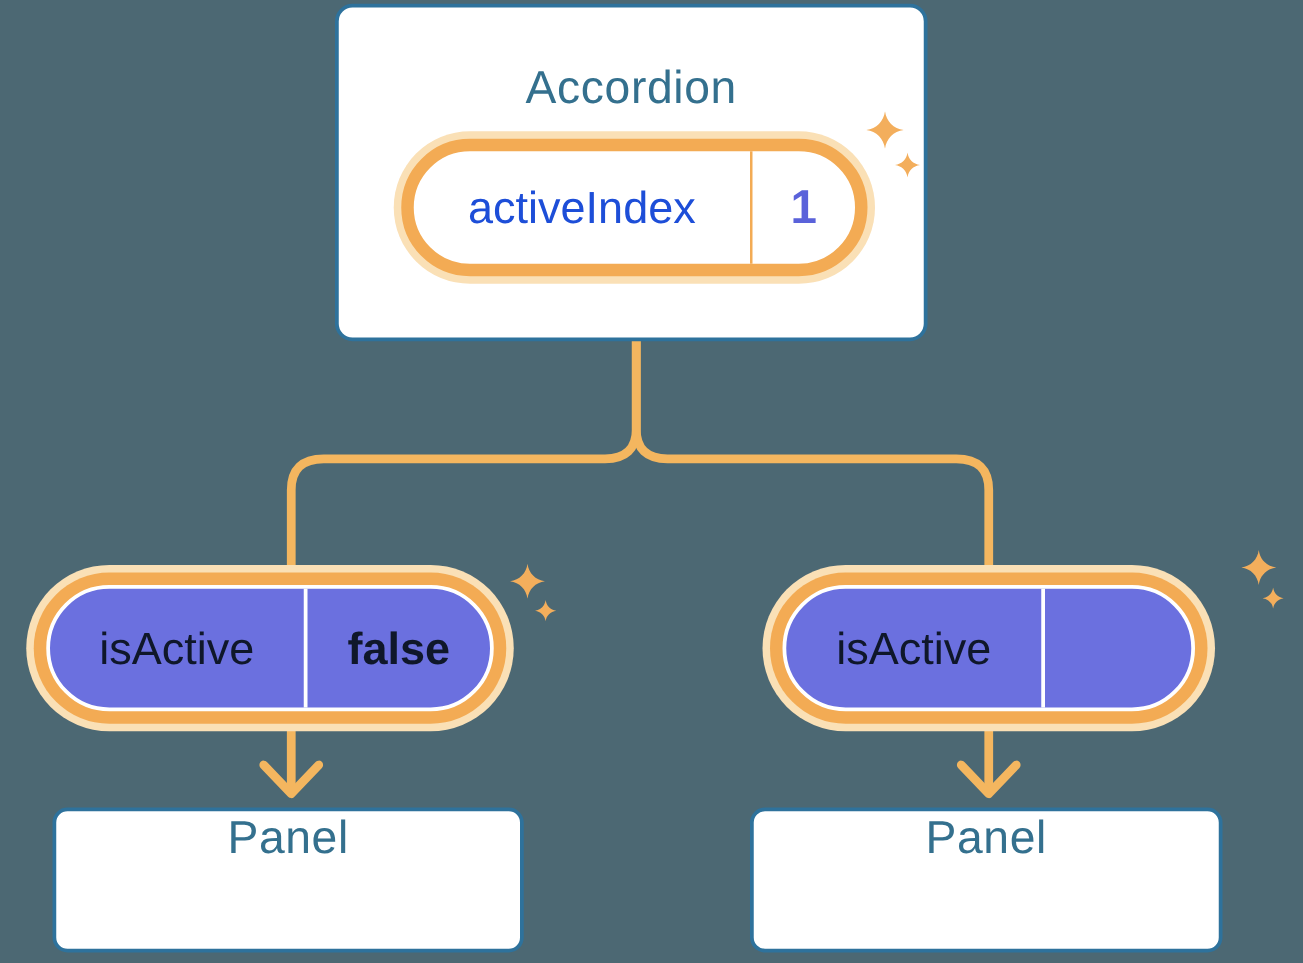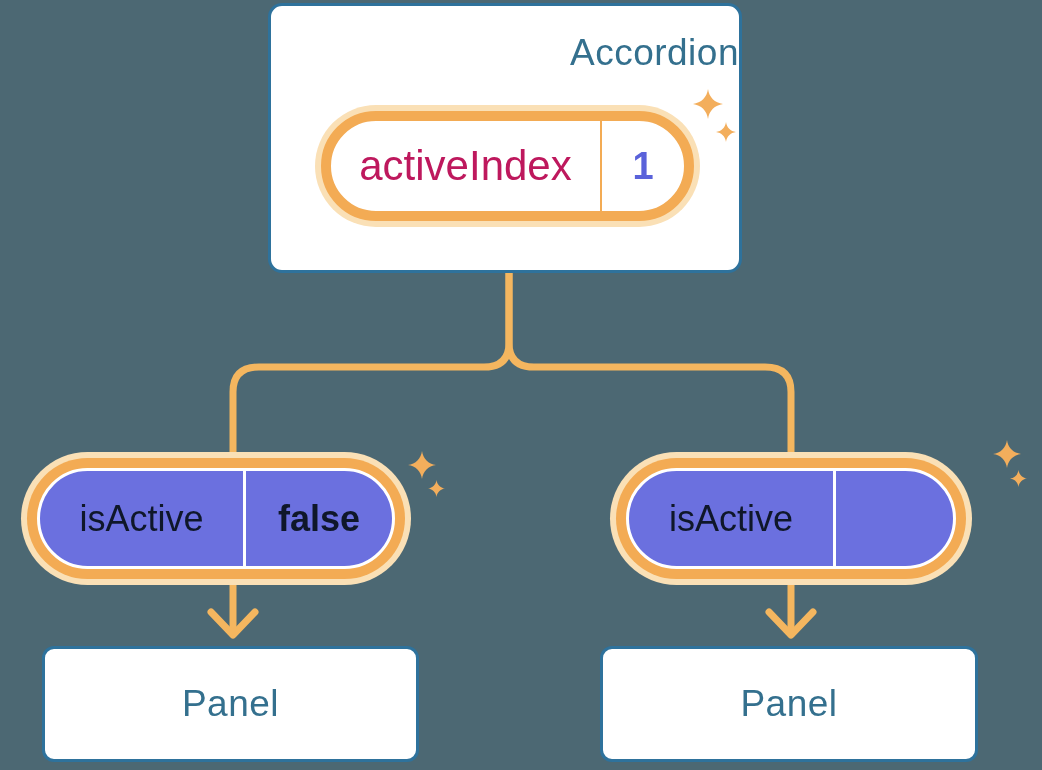--- a/index.html
+++ b/index.html
@@ -16,39 +16,39 @@
   
   .card {
     position:absolute;
     box-sizing:border-box;
     background:#ffffff;
     border:3px solid #2E729C;
     border-radius:14px;
   }
   .card-root { left:268px; top:3px; width:474px; height:270px; }
   .card-title {
-    position:absolute; left:0; right:0; top:26px;
-    text-align:right;
+    position:absolute; left:0; right:0; top:43px;
+    text-align:center;
     font-size:37px; font-weight:500; color:#34708E;
     letter-spacing:0.5px;
   }
 
   
   .pill-root {
     position:absolute; left:321px; top:111px;
     box-sizing:border-box;
     width:373px; height:110px;
     background:#ffffff;
     border:10px solid #F3AB54;
     border-radius:999px;
     box-shadow: 0 0 0 6px #FAE0B6;
     display:flex; align-items:stretch;
   }
   .pill-root .sect { display:flex; align-items:center; justify-content:center; }
-  .pill-root .sect.name { flex:1 1 auto; font-size:42px; color:#be185d; }
+  .pill-root .sect.name { flex:1 1 auto; font-size:36px; color:#1d4ed8; }
   .pill-root .divider-orange { width:2px; background:#F3AB54; }
   .pill-root .sect.value { width:82px; font-size:38px; font-weight:bold; color:#5A62DA; }
 
   
   .pill-prop {
     position:absolute;
     box-sizing:border-box;
     height:101px;
     background:#6B70DF;
     border:3px solid #ffffff;
@@ -67,21 +67,21 @@
   .pill-right .sect.name { width:204px; }
 
   
   .panel {
     position:absolute;
     box-sizing:border-box;
     height:116px;
     background:#ffffff;
     border:3px solid #2E729C;
     border-radius:12px;
-    display:flex; align-items:center; justify-content:center;
+    display:flex; justify-content:center;
     font-size:37px; font-weight:500; color:#34708E;
     letter-spacing:0.5px;
   }
   .panel-left { left:42px; top:646px; width:377px; }
   .panel-right { left:600px; top:646px; width:378px; }
 
   .sparkle { position:absolute; }
 </style>
 </head>
 <body>

